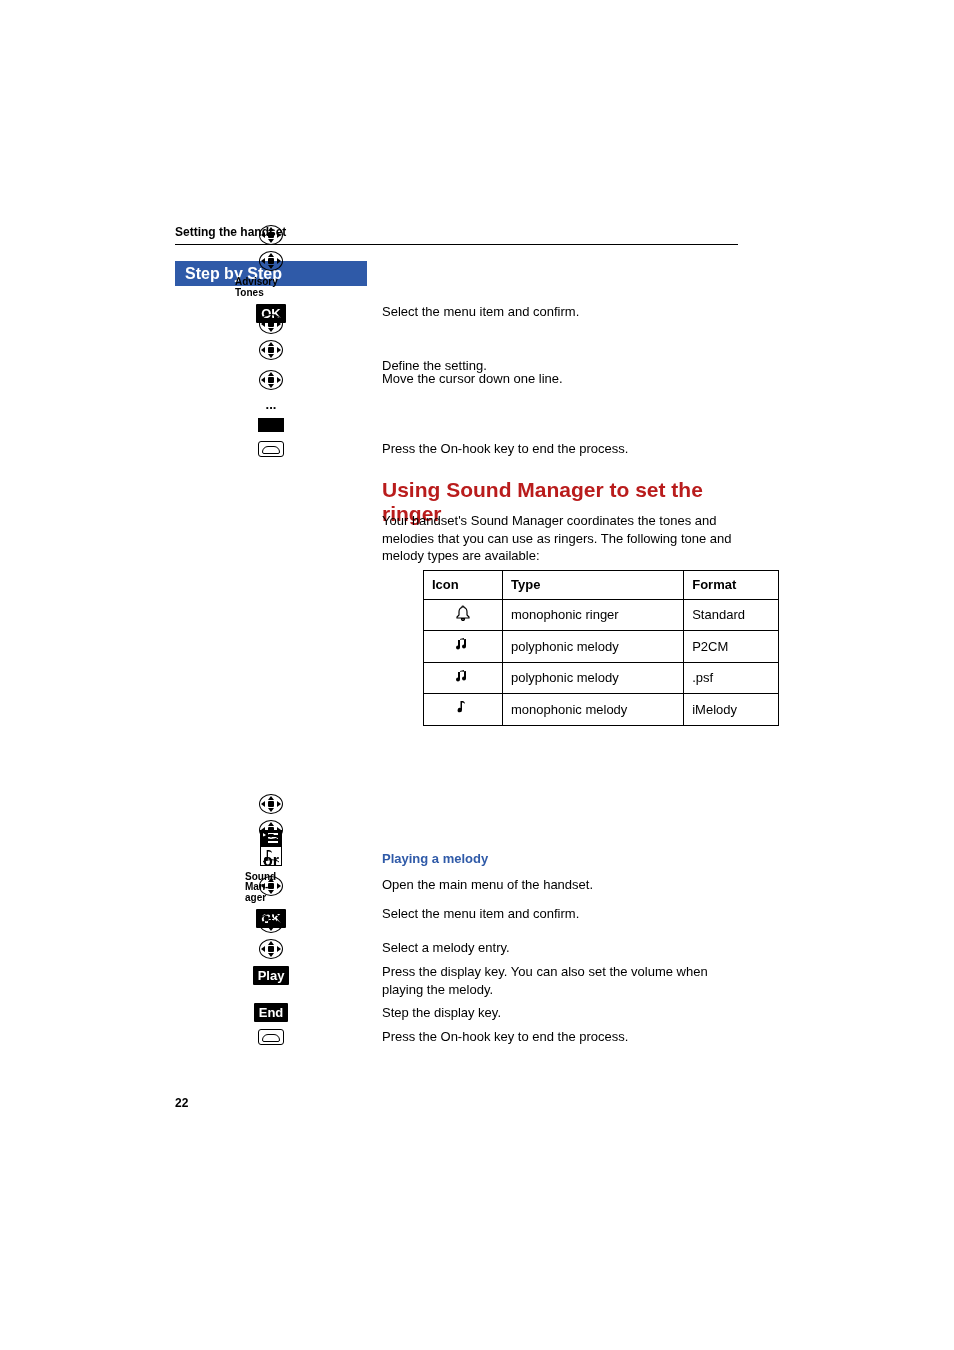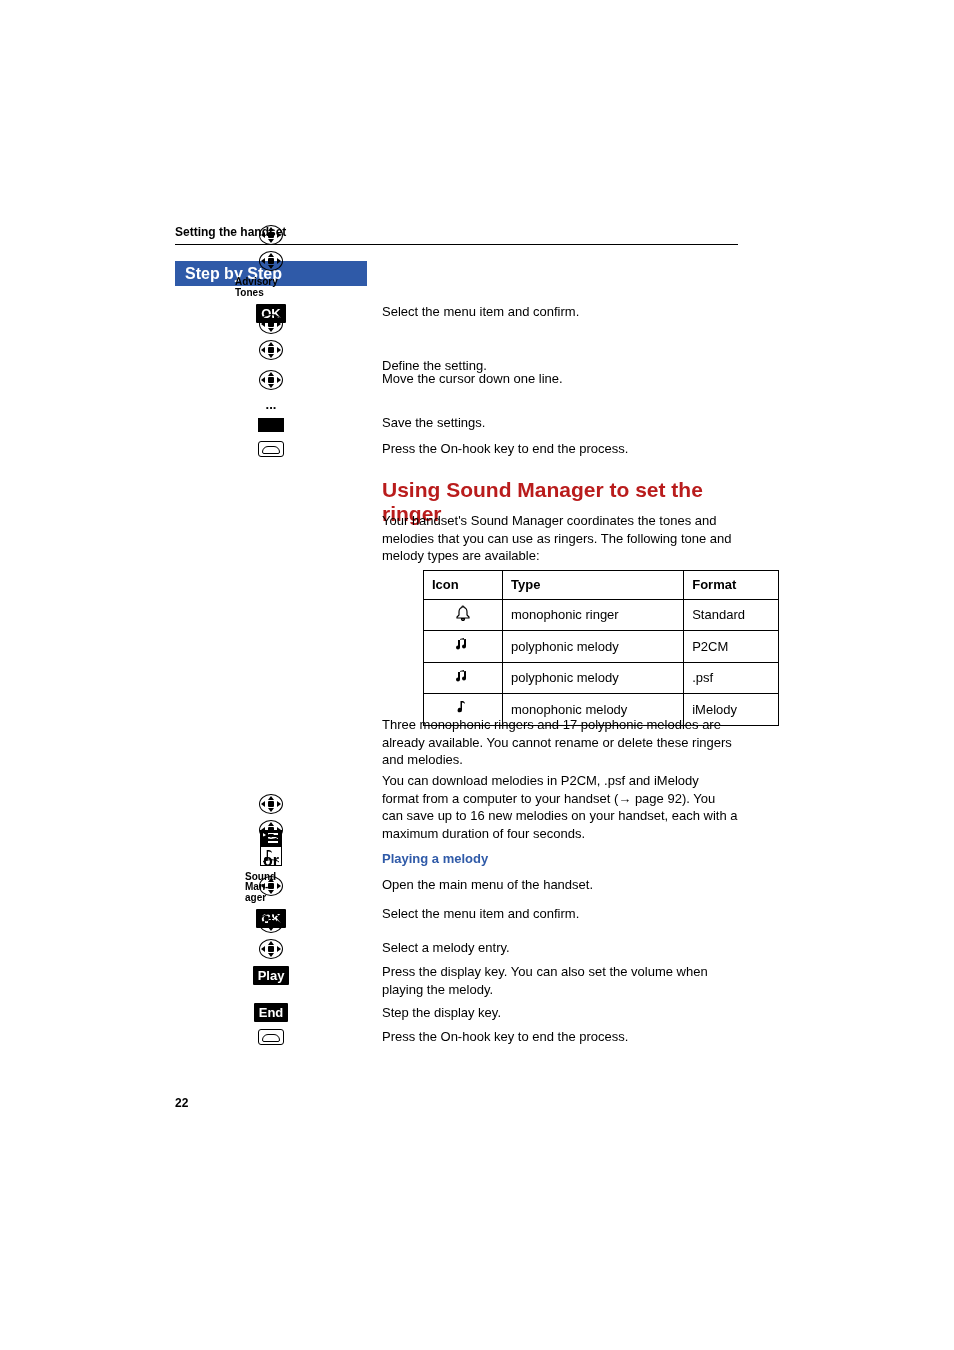--- a/index.html
+++ b/index.html
@@ -245,21 +245,20 @@
     <div class="inner">
         <span class="dots">...</span>
       </div>
   </div>
 
   <div class="row-left" style="top:412px;height:18px;">
     <div class="inner">
         <span class="blank-badge"></span>
       </div>
   </div>
-  <div class="right-col" style="top:414px;">Save the settings.</div>
 
   <div class="row-left" style="top:437px;height:20px;">
     <div class="inner">
         <span class="onhook-icon"></span>
       </div>
   </div>
   <div class="right-col" style="top:440px;">Press the On-hook key to end the process.</div>
 
   <div class="right-col section-title" style="top:478px;">Using Sound Manager to set the ringer</div>
 
@@ -306,24 +305,20 @@
                 <path d="M7 2v9a2.2 2.2 0 11-1.5-2V2H7c1 0 3 .5 3 3 0 0-1-1.5-3-1.5z" fill="#000"></path>
               </svg>
         </td>
         <td>monophonic melody</td>
         <td>iMelody</td>
       </tr>
     </tbody>
       </table>
   </div>
 
-  <div class="right-col" style="top:716px;">Three monophonic ringers and 17 polyphonic melodies are already available. You cannot rename or delete these ringers and melodies.</div>
-  <div class="right-col" style="top:772px;">
-    <span>You can download melodies in P2CM, .psf and iMelody format from a computer to your handset (</span><span>→</span><span> page 92). You can save up to 16 new melodies on your handset, each with a maximum duration of four seconds.</span>
-  </div>
 
   <div class="right-col subhead" style="top:850px;">Playing a melody</div>
 
   <div class="row-left" style="top:872px;height:24px;">
     <div class="inner">
       <span class="menu-key-icon"></span>
       <span class="or-text">or</span>
       <span class="nav-icon">
           <span class="a-up"></span>
           <span class="a-down"></span>

